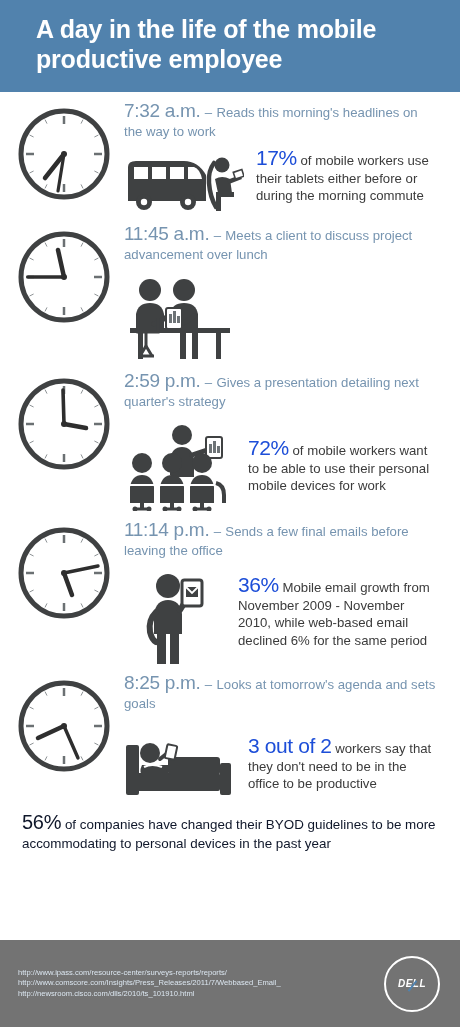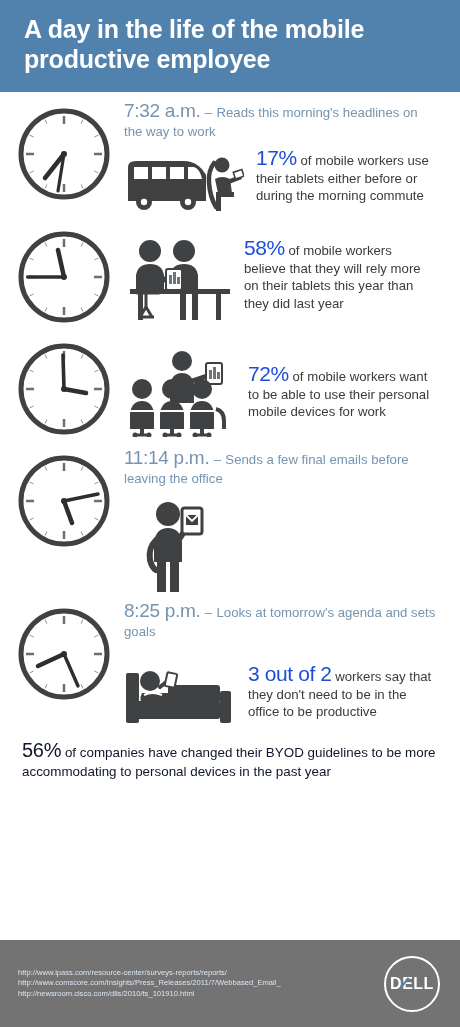--- a/index.html
+++ b/index.html
@@ -12,21 +12,21 @@
     width: 460px;
     height: 1027px;
     position: relative;
     background: #ffffff;
     overflow: hidden;
   }
 
   
   .header {
     background: #5182ad;
-    padding: 14px 20px 18px 24px;
+    padding: 14px 20px 18px 36px;
     height: 92px;
   }
   .header-title {
     color: #ffffff;
     font-size: 25px;
     line-height: 30px;
     font-weight: bold;
     letter-spacing: -0.2px;
   }
 
@@ -134,24 +134,25 @@
     height: 56px;
     border: 2.5px solid #ffffff;
     border-radius: 50%;
     display: flex;
     align-items: center;
     justify-content: center;
     margin-right: 6px;
   }
   .dell-text {
     color: #ffffff;
-    font-size: 16px;
+    font-size: 10px;
     font-weight: bold;
     letter-spacing: 0.5px;
     position: relative;
+    font-style: italic;
   }
   .dell-slash {
     position: absolute;
     width: 13px;
     height: 2px;
     background: #5182ad;
     transform: rotate(-52deg);
     left: 8px;
     top: 7px;
   }
@@ -243,20 +244,25 @@
               <line x1="15.6" y1="69" x2="19.6" y2="67"></line>
             <line x1="15.6" y1="31" x2="19.6" y2="33"></line>
               <line x1="31" y1="15.6" x2="33" y2="19.6"></line>
           </g>
           <line x1="50" y1="50" x2="44" y2="23" stroke="#2e2e2e" stroke-width="4.5" stroke-linecap="round"></line>
           <line x1="50" y1="50" x2="14" y2="50" stroke="#2e2e2e" stroke-width="3.6" stroke-linecap="round"></line>
           <circle cx="50" cy="50" r="3" fill="#2e2e2e"></circle>
         </svg>
       </div>
       <div class="body-col">
+        <div class="time-line">
+          <span class="time-val">11:45 a.m.</span>
+          <span class="time-desc">–</span>
+          <span class="time-desc">Meets a client to discuss project advancement over lunch</span>
+        </div>
         <div class="figure-row">
           <div class="figure-art">
             <svg width="110" height="86" viewBox="0 0 110 86">
               <circle cx="26" cy="14" r="11" fill="#3f4142"></circle>
               <path d="M12 38 Q14 27 26 27 Q38 27 40 38 L40 52 L12 52 Z" fill="#3f4142"></path>
               <circle cx="60" cy="14" r="11" fill="#3f4142"></circle>
               <path d="M46 38 Q48 27 60 27 Q72 27 74 38 L74 52 L46 52 Z" fill="#3f4142"></path>
               <path d="M44 40 Q36 46 30 48" fill="none" stroke="#3f4142" stroke-width="5" stroke-linecap="round"></path>
               <path d="M70 40 Q62 48 52 48" fill="none" stroke="#3f4142" stroke-width="5" stroke-linecap="round"></path>
               <rect x="42" y="32" width="16" height="21" rx="2" fill="#ffffff" stroke="#3f4142" stroke-width="2"></rect>
@@ -266,24 +272,20 @@
               <rect x="6" y="52" width="100" height="5" fill="#3f4142"></rect>
               <rect x="14" y="57" width="5" height="26" fill="#3f4142"></rect>
               <rect x="92" y="57" width="5" height="26" fill="#3f4142"></rect>
               <rect x="56" y="57" width="6" height="26" fill="#3f4142"></rect>
               <rect x="68" y="57" width="6" height="26" fill="#3f4142"></rect>
               <path d="M14 42 L14 56 L34 56 L34 42" fill="none" stroke="#3f4142" stroke-width="3"></path>
               <path d="M22 56 L22 72 M14 80 L30 80" stroke="#3f4142" stroke-width="3" fill="none"></path>
               <path d="M22 70 L16 80 M22 70 L28 80" stroke="#3f4142" stroke-width="3" fill="none"></path>
             </svg>
           </div>
-          <div class="stat-block">
-            <span class="stat-num">58%</span>
-            <span>of mobile workers believe that they will rely more on their tablets this year than they did last year</span>
-          </div>
         </div>
       </div>
     </div>
 
     <div class="section sec-3">
       <div class="clock-col">
         <svg width="100" height="100" viewBox="0 0 100 100">
           <circle cx="50" cy="50" r="43" fill="#ffffff" stroke="#3f4142" stroke-width="5"></circle>
           <g stroke="#8e9396" stroke-width="1">
             <line x1="50" y1="12" x2="50" y2="20" stroke="#6b7073" stroke-width="2.5"></line>
@@ -298,20 +300,25 @@
               <line x1="15.6" y1="69" x2="19.6" y2="67"></line>
             <line x1="15.6" y1="31" x2="19.6" y2="33"></line>
               <line x1="31" y1="15.6" x2="33" y2="19.6"></line>
           </g>
           <line x1="50" y1="50" x2="72" y2="54" stroke="#2e2e2e" stroke-width="4.5" stroke-linecap="round"></line>
           <line x1="50" y1="50" x2="49" y2="16" stroke="#2e2e2e" stroke-width="3.6" stroke-linecap="round"></line>
           <circle cx="50" cy="50" r="3" fill="#2e2e2e"></circle>
         </svg>
       </div>
       <div class="body-col">
+        <div class="time-line">
+          <span class="time-val">2:59 p.m.</span>
+          <span class="time-desc">–</span>
+          <span class="time-desc">Gives a presentation detailing next quarter's strategy</span>
+        </div>
         <div class="figure-row">
           <div class="figure-art">
             <svg width="118" height="88" viewBox="0 0 118 88">
               <circle cx="58" cy="12" r="10" fill="#3f4142"></circle>
               <path d="M46 36 Q48 24 58 24 Q68 24 70 36 L70 54 L46 54 Z" fill="#3f4142"></path>
               <path d="M68 32 L86 26" stroke="#3f4142" stroke-width="5" stroke-linecap="round" fill="none"></path>
               <rect x="82" y="14" width="16" height="21" rx="2" fill="#ffffff" stroke="#3f4142" stroke-width="2"></rect>
               <rect x="85" y="21" width="3" height="9" fill="#6e7477"></rect>
               <rect x="89" y="18" width="3" height="12" fill="#6e7477"></rect>
               <rect x="93" y="23" width="3" height="7" fill="#6e7477"></rect>
@@ -393,20 +400,24 @@
               <path d="M10 42 Q12 28 24 28 Q36 28 38 42 L38 62 L10 62 Z" fill="#3f4142"></path>
               <path d="M12 40 Q4 48 6 60 Q8 68 12 70" fill="none" stroke="#3f4142" stroke-width="6" stroke-linecap="round"></path>
               <rect x="13" y="60" width="9" height="32" fill="#3f4142"></rect>
               <rect x="26" y="60" width="9" height="32" fill="#3f4142"></rect>
               <path d="M36 38 L46 22" stroke="#3f4142" stroke-width="6" stroke-linecap="round" fill="none"></path>
               <rect x="38" y="8" width="20" height="26" rx="2.5" fill="#ffffff" stroke="#3f4142" stroke-width="3"></rect>
               <path d="M42 15 L54 15 L54 25 L42 25 Z" fill="#3f4142"></path>
               <path d="M42 15 L48 21 L54 15" fill="none" stroke="#ffffff" stroke-width="1.8"></path>
             </svg>
           </div>
+          <div class="stat-block">
+            <span class="stat-num">36%</span>
+            <span>Mobile email growth from November 2009 - November 2010, while web-based email declined 6% for the same period</span>
+          </div>
         </div>
       </div>
     </div>
 
     <div class="section sec-5">
       <div class="clock-col">
         <svg width="100" height="100" viewBox="0 0 100 100">
           <circle cx="50" cy="50" r="43" fill="#ffffff" stroke="#3f4142" stroke-width="5"></circle>
           <g stroke="#8e9396" stroke-width="1">
             <line x1="50" y1="12" x2="50" y2="20" stroke="#6b7073" stroke-width="2.5"></line>

